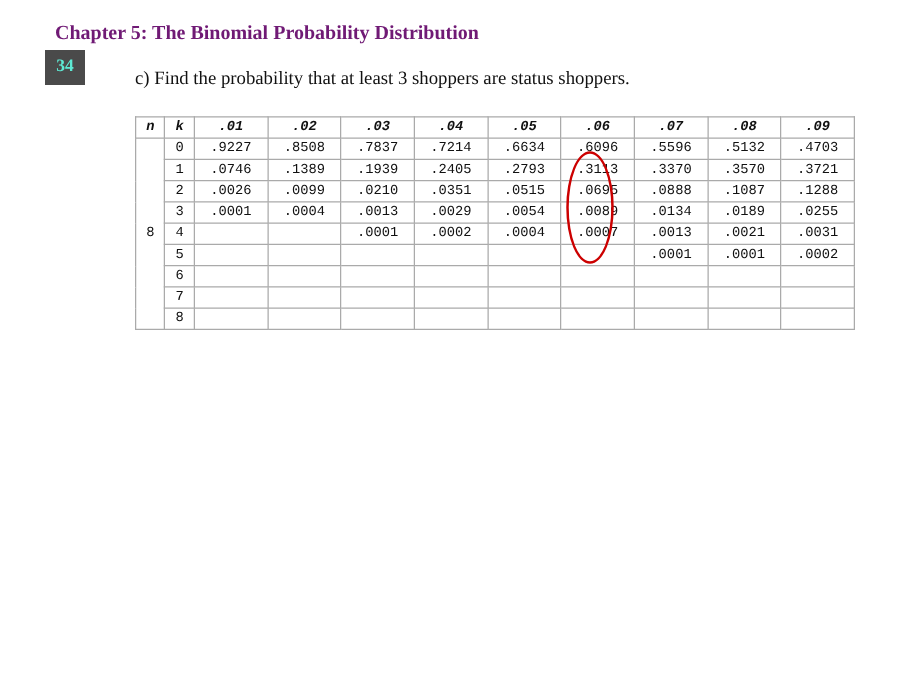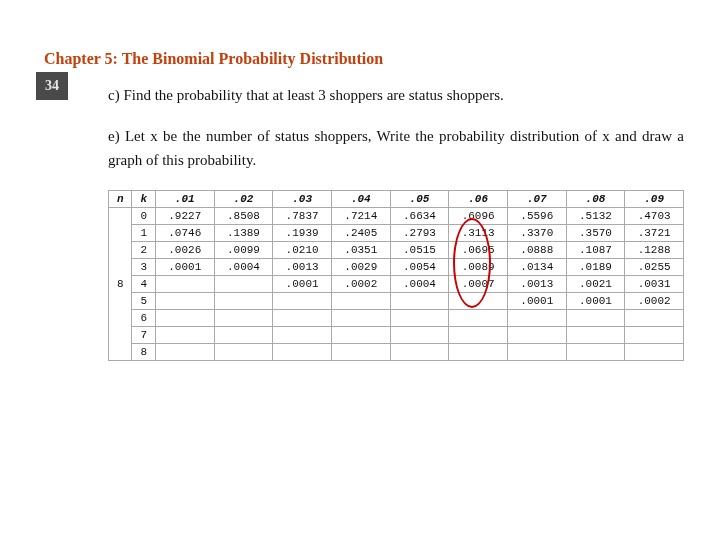--- a/index.html
+++ b/index.html
@@ -19,27 +19,26 @@
       position: relative;
     }
     .title-bar {
       display: flex;
       align-items: center;
       margin-bottom: 0px;
     }
     .title-text {
       font-size: 16px;
       font-weight: bold;
-      color: #c2410c;
+      color: #701a75;
       padding-left: 8px;
-      margin-top: 32px;
     }
     .slide-number-bar {
       background: #4a4a4a;
-      color: #e5e5e5;
+      color: #5eead4;
       font-size: 14px;
       font-weight: bold;
       width: 32px;
       height: 28px;
       display: flex;
       align-items: center;
       justify-content: center;
       margin-right: 0;
       flex-shrink: 0;
     }
@@ -96,21 +95,20 @@
 
   <div class="title-bar">
     <span class="title-text">Chapter 5: The Binomial Probability Distribution</span>
   </div>
 
   <div style="display:flex; align-items:flex-start; margin-top:4px;">
     <div class="slide-number-bar">34</div>
     <div class="content-area" style="flex:1;">
 
       <div class="paragraph">c)  Find the probability that at least 3 shoppers are status shoppers.</div>
-      <div class="paragraph">e)  Let x be the number of status shoppers, Write the probability distribution of x and draw a graph of this probability.</div>
 
       <div class="table-section">
         <table>
           <thead>
             <tr class="header-row">
               <th><i>n</i></th>
               <th><i>k</i></th>
               <th>.01</th>
               <th>.02</th>
               <th>.03</th>

